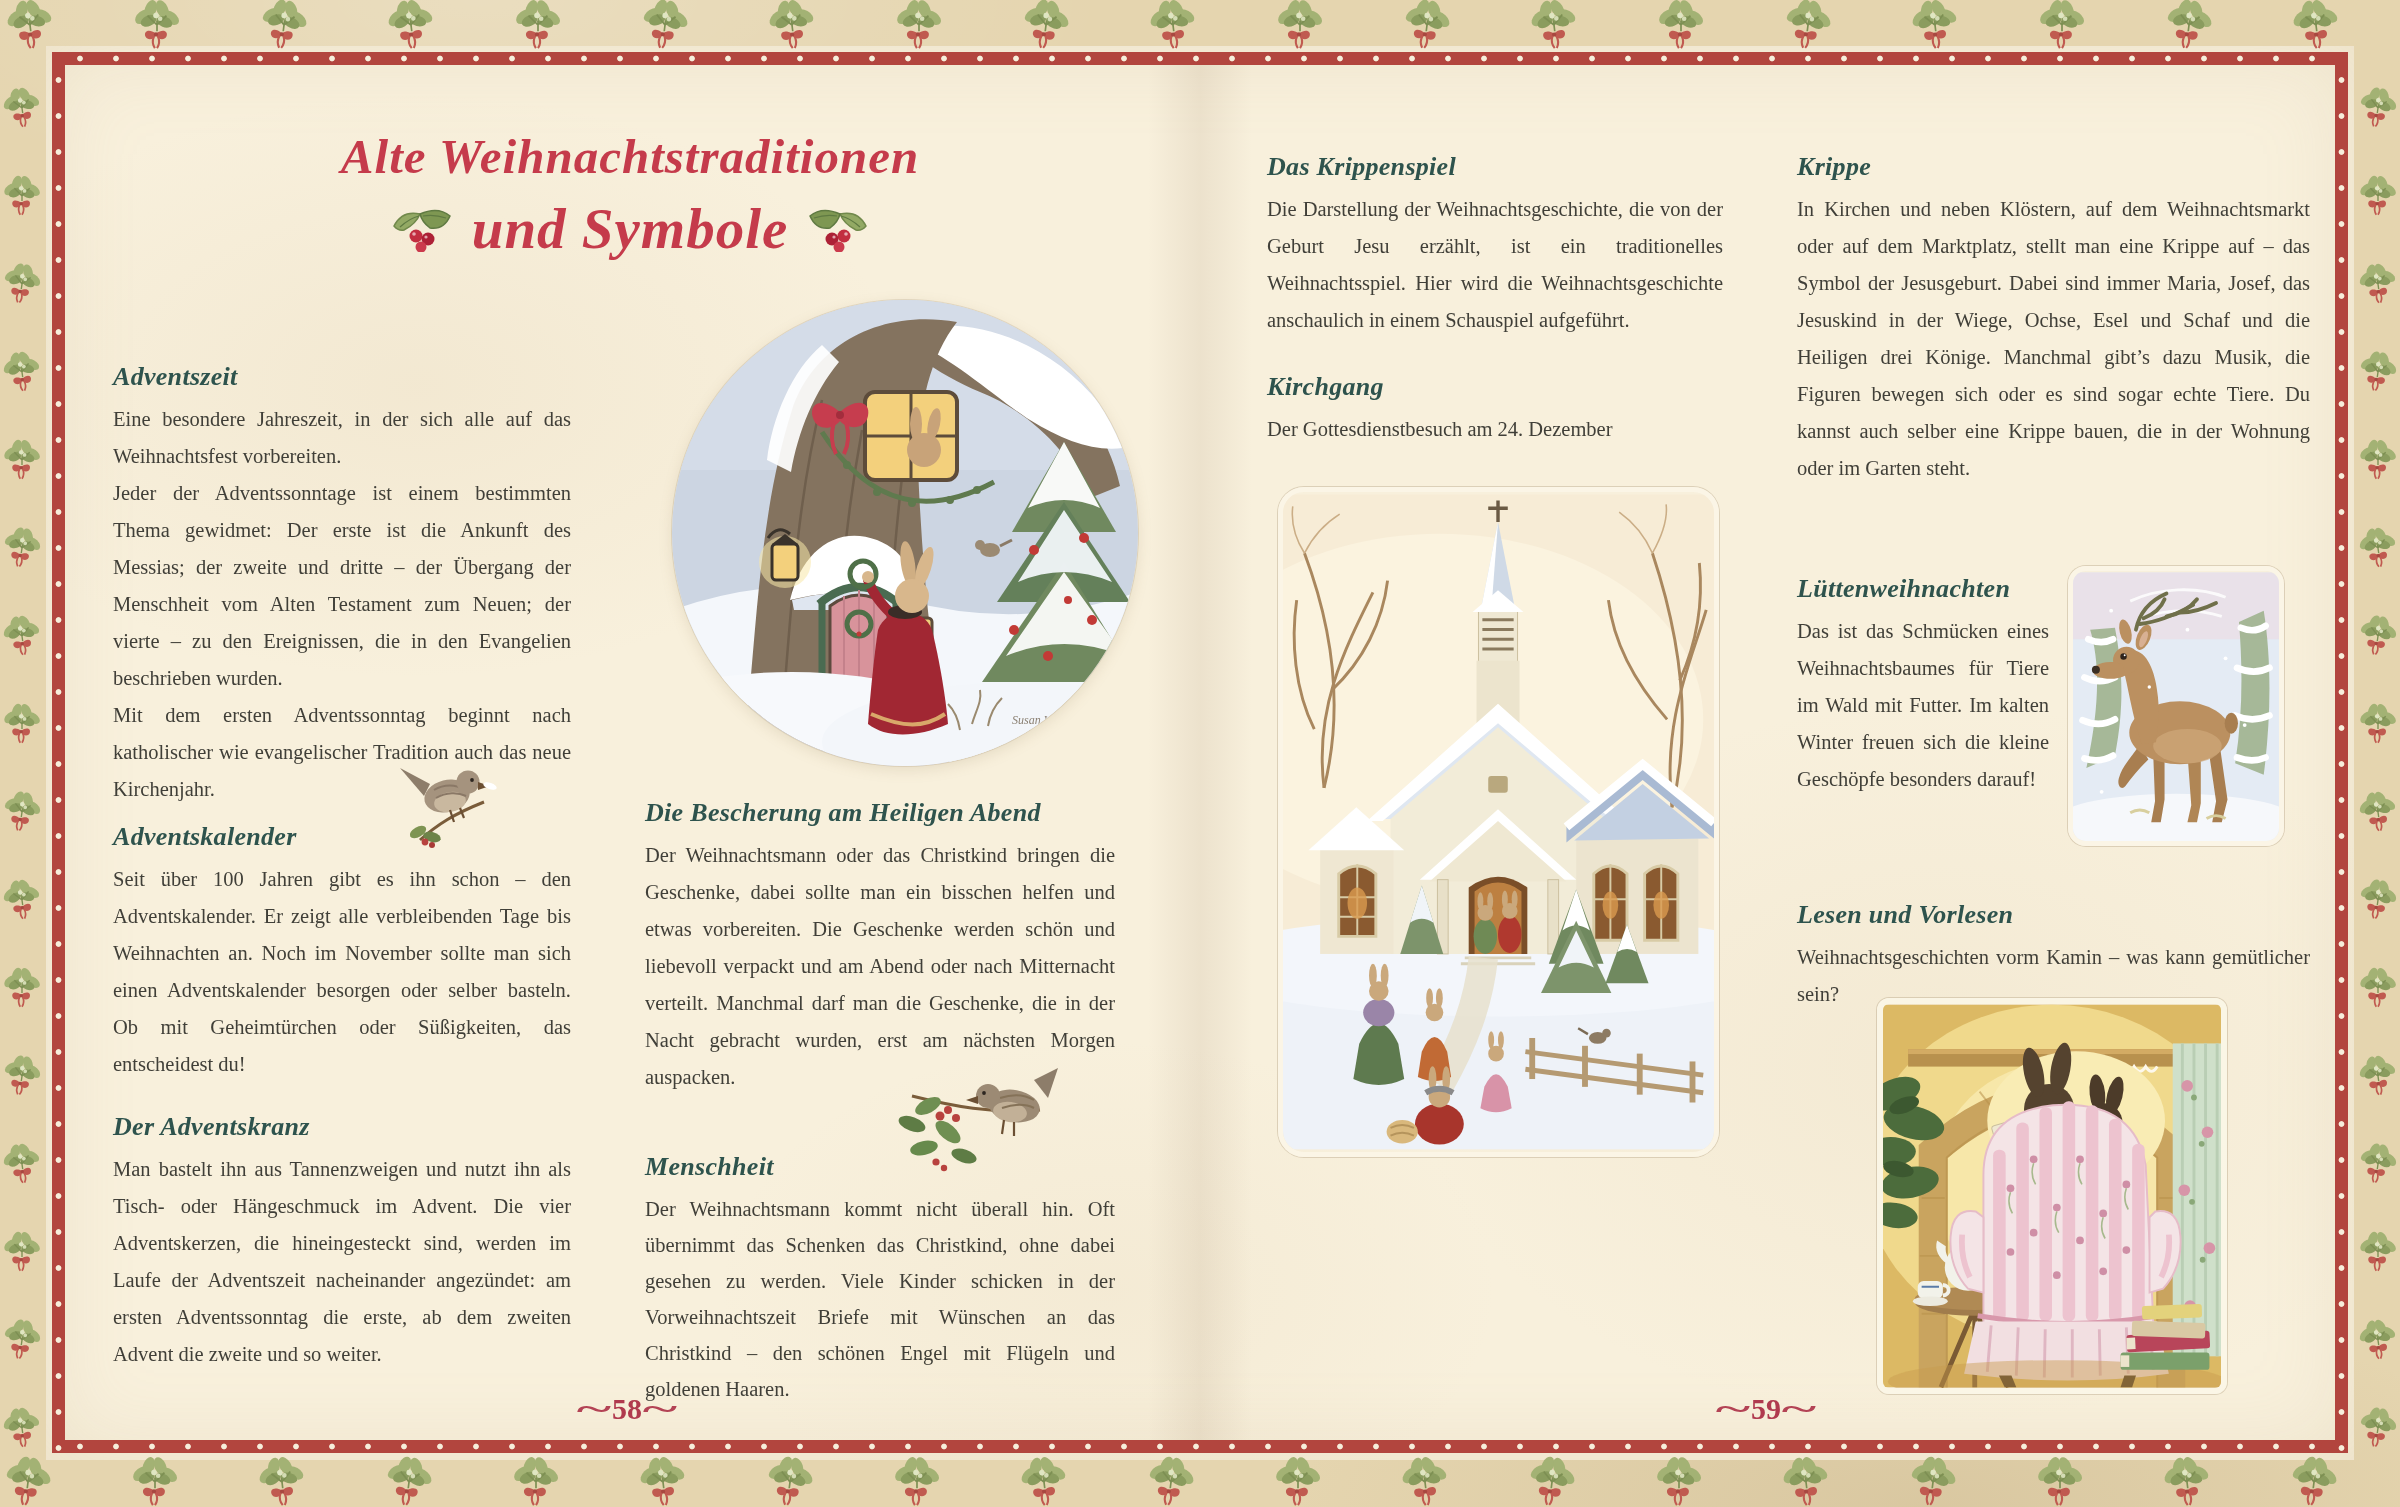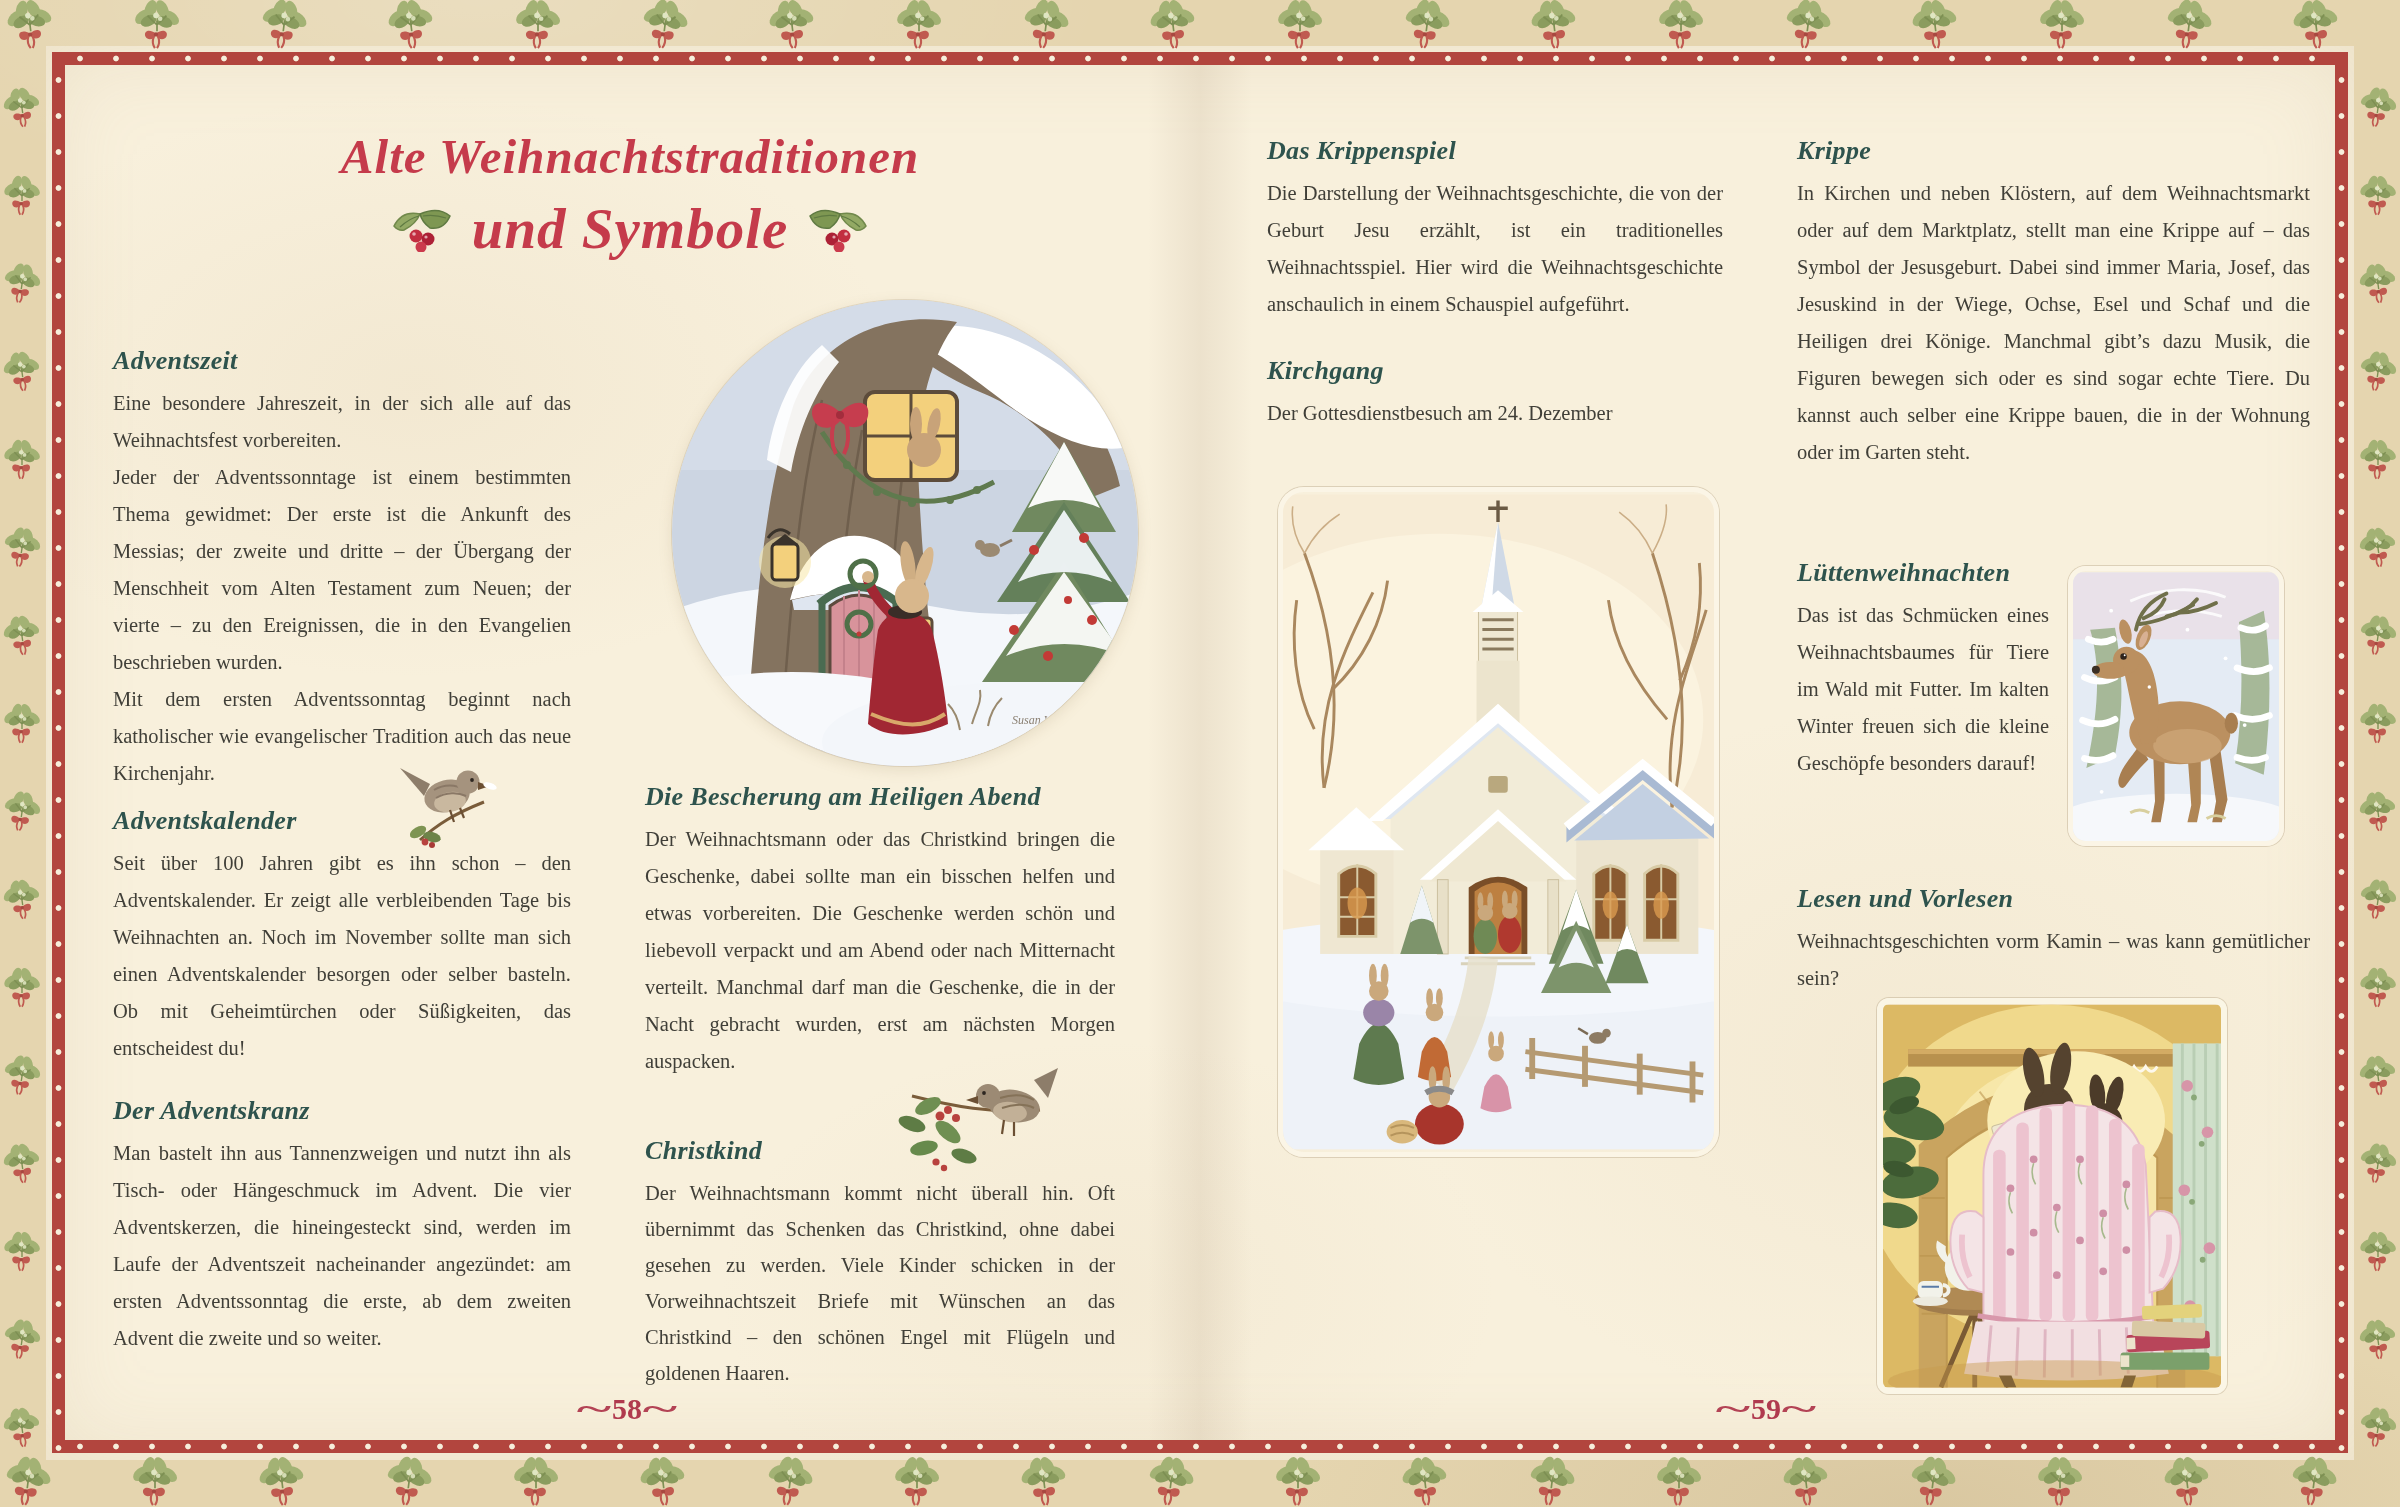--- a/index.html
+++ b/index.html
@@ -43,21 +43,21 @@
 
   .title{position:absolute;left:140px;top:124px;width:980px;text-align:center;z-index:5;
     color:var(--title-red,#c53b4b);font-style:italic;font-weight:bold;}
   .title .l1{font-size:49px;line-height:66px;letter-spacing:1px;}
   .title .l2{font-size:57px;line-height:66px;letter-spacing:1px;display:flex;align-items:center;justify-content:center;gap:20px;margin-top:6px;text-align:right;}
   .holly{width:60px;height:46px;display:inline-block;}
   .holly.mirror{transform:scaleX(-1);}
 
   .sec{position:absolute;z-index:5;}
   .sec h3{font-size:26px;font-style:italic;font-weight:bold;color:var(--heading-teal,#2e534d);
-    letter-spacing:.3px;margin:0 0 9px 0;line-height:30px;}
+    letter-spacing:.3px;margin:16px 0 9px 0;line-height:30px;}
   .sec p{font-size:20.5px;line-height:37px;color:var(--body-text,#403f38);text-align:justify;}
   #sec-adventszeit{left:113px;top:346px;width:458px;}
   #sec-adventskalender{left:113px;top:806px;width:458px;}
   #sec-adventskranz{left:113px;top:1096px;width:458px;}
   #sec-bescherung{left:645px;top:782px;width:470px;}
   #sec-christkind{left:645px;top:1136px;width:470px;}
   #sec-christkind p{line-height:36px;}
   #sec-krippenspiel{left:1267px;top:136px;width:456px;}
   #sec-kirchgang{left:1267px;top:356px;width:456px;}
   #sec-lichterbogen{left:1267px;top:1198px;width:456px;}
@@ -350,21 +350,21 @@
       <ellipse cx="138" cy="50" rx="17" ry="10" fill="#c2b097" transform="rotate(8 138 50)"></ellipse>
       <path d="M128,36 C140,32 152,32 162,38 M130,46 C142,42 154,42 162,46" stroke="#857258" stroke-width="2" fill="none"></path>
       <circle cx="116" cy="34" r="12" fill="#9c8a74"></circle>
       <circle cx="112" cy="31" r="1.9" fill="#2d2620"></circle>
       <path d="M106,34 L94,38 L106,42 Z" fill="#6b4f33"></path>
       <path d="M132,58 L130,72 M142,60 L142,74" stroke="#6b4f33" stroke-width="2.2"></path>
     </svg>
   </div>
 
   <div class="sec" id="sec-christkind">
-    <h3>Christkind</h3>
+    <h3>Menschheit</h3>
     <p>Der Weihnachtsmann kommt nicht überall hin. Oft übernimmt das Schenken das Christkind, ohne dabei gesehen zu werden. Viele Kinder schicken in der Vorweihnachtszeit Briefe mit Wünschen an das Christkind – den schönen Engel mit Flügeln und goldenen Haaren.</p>
   </div>
 
   <div class="pagenum" id="pagenum-left">
     <span class="flourish">~</span>
     <span>58</span>
     <span class="flourish">~</span>
   </div>
 
   <div class="sec" id="sec-krippenspiel">

